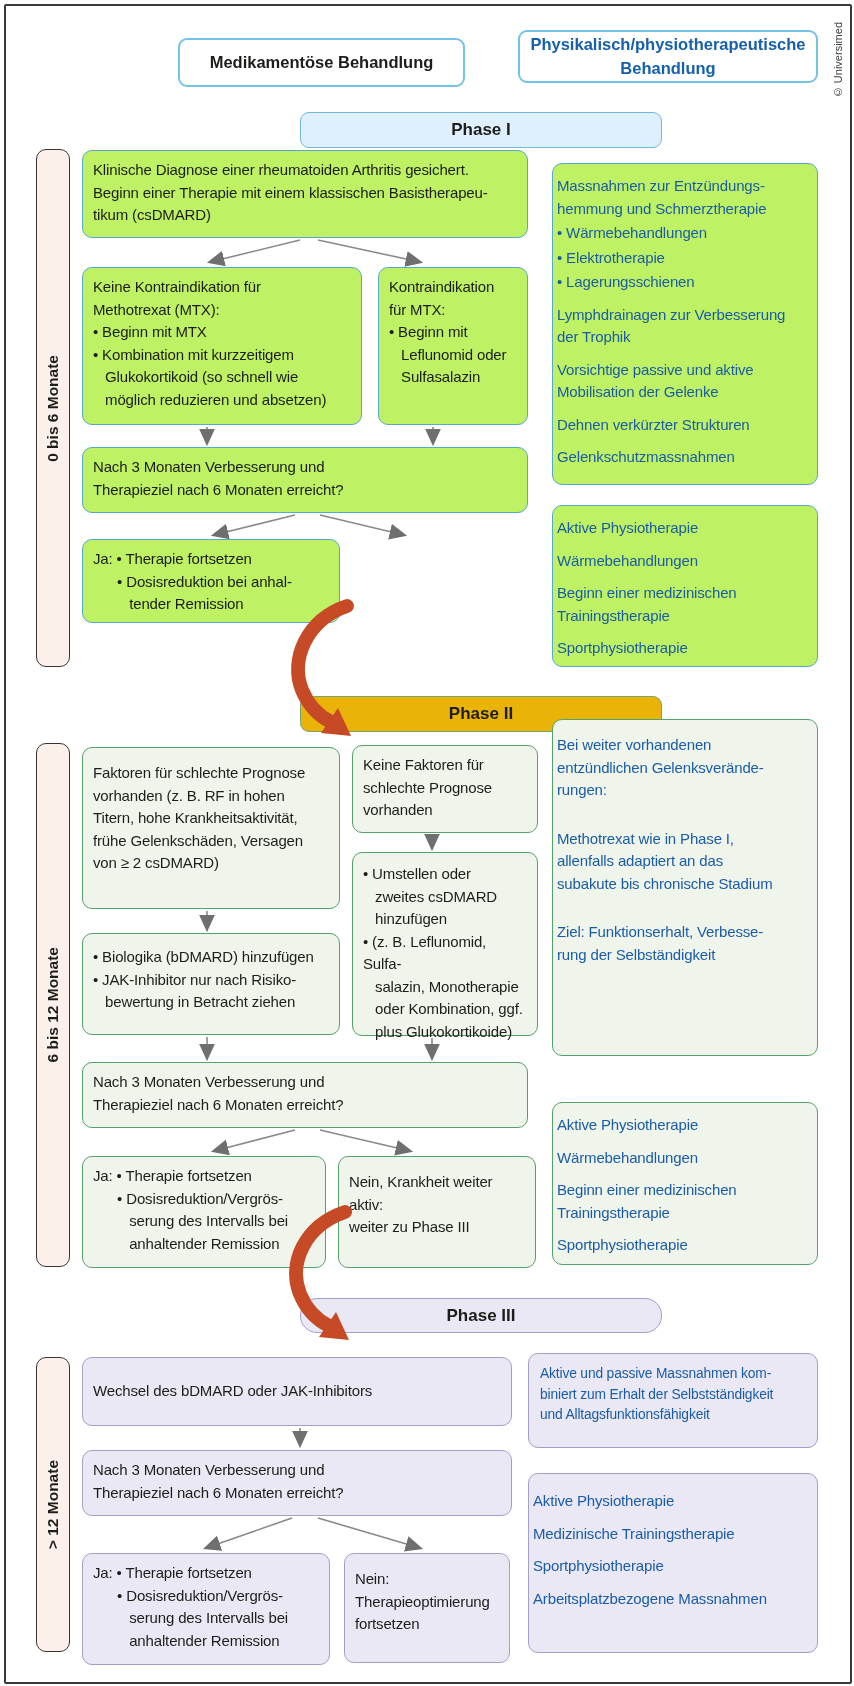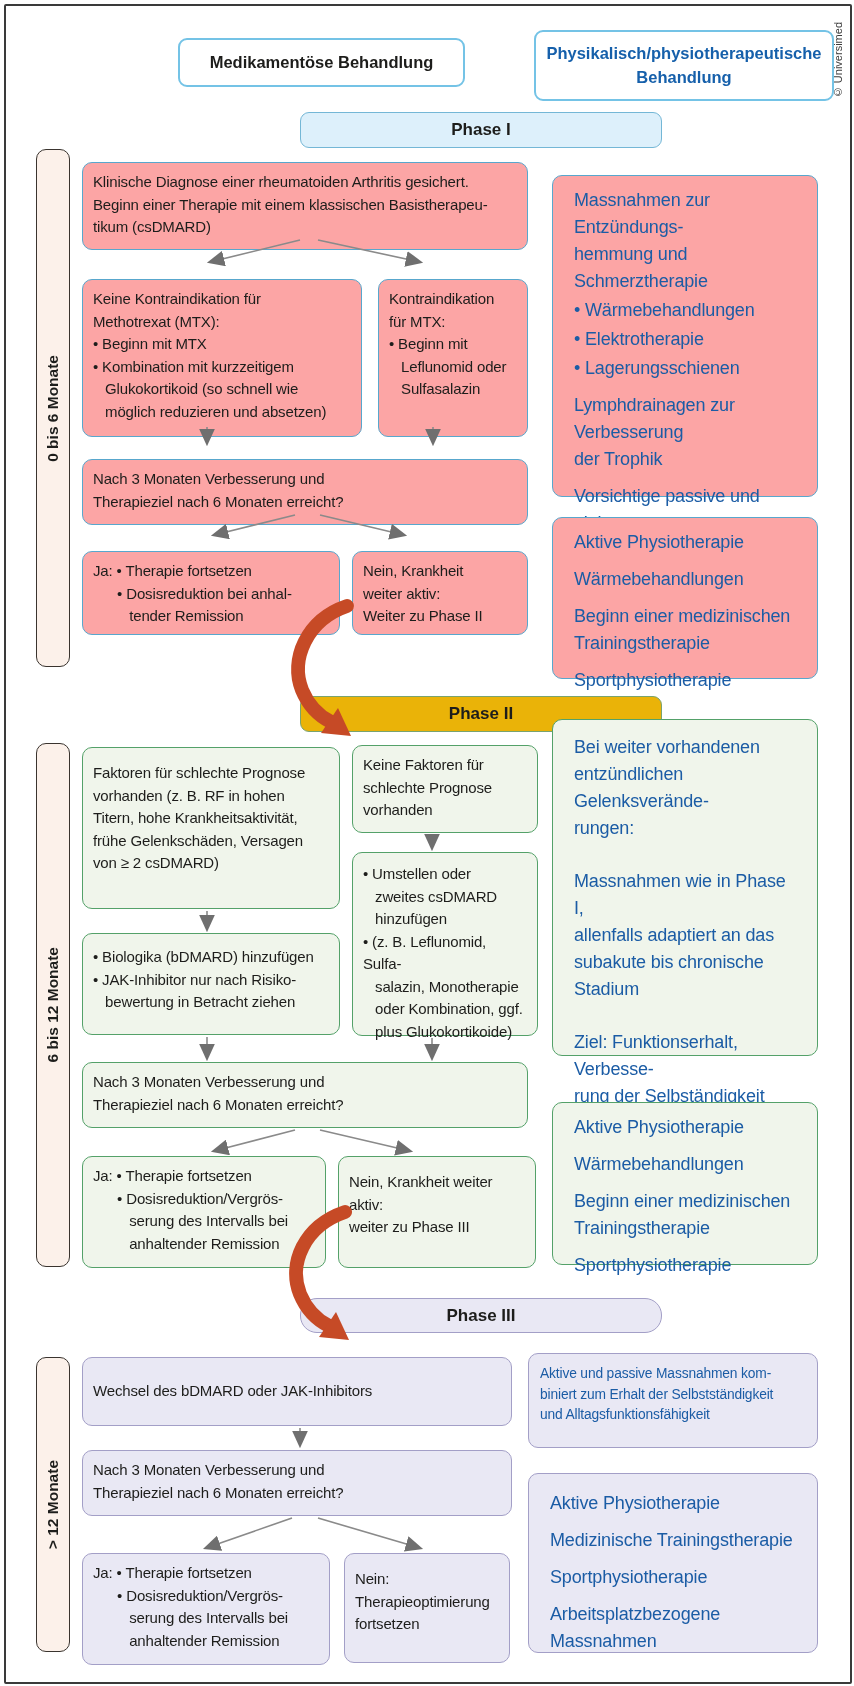--- a/index.html
+++ b/index.html
@@ -1,55 +1,55 @@
 <!DOCTYPE html>
 <html><head>
 <meta charset="utf-8">
 <style>
   html,body{margin:0;padding:0;background:#ffffff;}
   #figure{position:relative;width:854px;height:1686px;background:#ffffff;overflow:hidden;
           font-family:"Liberation Sans","DejaVu Sans",sans-serif;color:#1d1d1b;}
   #frame{position:absolute;left:4px;top:4px;width:844px;height:1676px;border:2px solid #3a3a3a;border-radius:2px;}
   .box{position:absolute;box-sizing:border-box;border-radius:10px;white-space:pre-wrap;
        font-size:15px;line-height:1.5;letter-spacing:-0.15px;padding:8px 10px;z-index:2;}
-  .p1{background:#fca5a5;border:1.6px solid #58a7cd;margin-top:12px;}
+  .p1{background:#bef264;border:1.6px solid #58a7cd;}
   .p2{background:#f0f5eb;border:1.6px solid #54a169;}
   .p3{background:#e9e8f4;border:1.4px solid #a39fc7;}
   .banner{position:absolute;box-sizing:border-box;border-radius:9px;display:flex;align-items:center;
           justify-content:center;font-weight:bold;font-size:17px;z-index:2;}
   .b1{background:#ddf0fb;border:1.6px solid #74b7d6;}
   .b2{background:#eab308;border:1.6px solid #79a36f;}
   .b3{background:#e9e8f4;border:1.4px solid #a39fc7;}
   .hdr{position:absolute;box-sizing:border-box;background:#fff;border:2px solid #74c3e6;border-radius:9px;
        display:flex;align-items:center;justify-content:center;text-align:center;font-weight:bold;
        font-size:16.5px;line-height:1.45;white-space:pre-wrap;z-index:2;}
   .sidebar{position:absolute;box-sizing:border-box;background:#fcf1ea;border:1.6px solid #3a342f;border-radius:10px;
            display:flex;align-items:center;justify-content:center;z-index:2;}
   .sidebar span{writing-mode:vertical-rl;transform:rotate(180deg);font-weight:bold;font-size:15.5px;
                 letter-spacing:0;white-space:nowrap;color:#1d1d1b;}
-  .rcol{color:#1b5ca5;font-size:18px;padding:11px 21px;}
+  .rcol{color:#1b5ca5;font-size:15px;padding:11px 4px;}
   .rcol .para{margin-top:10px;white-space:pre-wrap;}
   .rcol .para:first-child{margin-top:0;}
   .rcol .bullet{margin-top:2px;white-space:pre-wrap;}
   .gap-lg .para{margin-top:26px;}
   .gap-lg .para:first-child{margin-top:0;}
   .vcenter{display:flex;align-items:center;}
   #copyright{position:absolute;left:826px;top:14px;width:24px;height:84px;display:flex;align-items:flex-end;
              justify-content:center;z-index:2;}
   #copyright span{writing-mode:vertical-rl;transform:rotate(180deg);font-size:11px;color:#3c3c3c;white-space:nowrap;}
   #arrows{position:absolute;left:0;top:0;z-index:5;pointer-events:none;}
 </style>
 </head>
 <body>
 
 <div id="figure">
   <div id="frame"></div>
 
   <div class="hdr" style="left:178px;top:38px;width:287px;height:49px;color:#1d1d1b;">Medikamentöse Behandlung</div>
-  <div class="hdr" style="left:518px;top:30px;width:300px;height:71px;color:#1660ab;margin-left:16px;">Physikalisch/physiotherapeutische
+  <div class="hdr" style="left:518px;top:30px;width:300px;height:53px;color:#1660ab;">Physikalisch/physiotherapeutische
 Behandlung</div>
   <div id="copyright">
     <span>© Universimed</span>
   </div>
 
   <div class="banner b1" style="left:300px;top:112px;width:362px;height:36px;">Phase I</div>
   <div class="sidebar" style="left:36px;top:149px;width:34px;height:518px;">
     <span>0 bis 6 Monate</span>
   </div>
 
@@ -65,23 +65,20 @@
   <div class="box p1" style="left:378px;top:267px;width:150px;height:158px;border-radius:10px;">Kontraindikation
 für MTX:
 • Beginn mit
    Leflunomid oder
    Sulfasalazin</div>
   <div class="box p1" style="left:82px;top:447px;width:446px;height:66px;">Nach 3 Monaten Verbesserung und
 Therapieziel nach 6 Monaten erreicht?</div>
   <div class="box p1" style="left:82px;top:539px;width:258px;height:84px;">Ja: • Therapie fortsetzen
       • Dosisreduktion bei anhal-
          tender Remission</div>
-  <div class="box p1" style="left:352px;top:539px;width:176px;height:84px;">Nein, Krankheit
-weiter aktiv:
-Weiter zu Phase II</div>
 
   <div class="box p1 rcol" style="left:552px;top:163px;width:266px;height:322px;"><div class="para">Massnahmen zur Entzündungs-
 hemmung und Schmerztherapie</div><div class="bullet">• Wärmebehandlungen</div><div class="bullet">• Elektrotherapie</div><div class="bullet">• Lagerungsschienen</div><div class="para">Lymphdrainagen zur Verbesserung
 der Trophik</div><div class="para">Vorsichtige passive und aktive
 Mobilisation der Gelenke</div><div class="para">Dehnen verkürzter Strukturen</div><div class="para">Gelenkschutzmassnahmen</div></div>
   <div class="box p1 rcol" style="left:552px;top:505px;width:266px;height:162px;"><div class="para">Aktive Physiotherapie</div><div class="para">Wärmebehandlungen</div><div class="para">Beginn einer medizinischen
 Trainingstherapie</div><div class="para">Sportphysiotherapie</div></div>
 
   <div class="banner b2" style="left:300px;top:696px;width:362px;height:36px;">Phase II</div>
   <div class="sidebar" style="left:36px;top:743px;width:34px;height:524px;">
@@ -111,21 +108,21 @@
   <div class="box p2" style="left:82px;top:1156px;width:244px;height:112px;">Ja: • Therapie fortsetzen
       • Dosisreduktion/Vergrös-
          serung des Intervalls bei
          anhaltender Remission</div>
   <div class="box p2" style="left:338px;top:1156px;width:198px;height:112px;padding-top:14px;">Nein, Krankheit weiter
 aktiv:
 weiter zu Phase III</div>
 
   <div class="box p2 rcol gap-lg" style="left:552px;top:719px;width:266px;height:337px;padding-top:14px;"><div class="para">Bei weiter vorhandenen
 entzündlichen Gelenksverände-
-rungen:</div><div class="para">Massnahmen wie in Phase I,
+rungen:</div><div class="para">Methotrexat wie in Phase I,
 allenfalls adaptiert an das
 subakute bis chronische Stadium</div><div class="para">Ziel: Funktionserhalt, Verbesse-
 rung der Selbständigkeit</div></div>
   <div class="box p2 rcol" style="left:552px;top:1102px;width:266px;height:163px;"><div class="para">Aktive Physiotherapie</div><div class="para">Wärmebehandlungen</div><div class="para">Beginn einer medizinischen
 Trainingstherapie</div><div class="para">Sportphysiotherapie</div></div>
 
   <div class="banner b3" style="left:300px;top:1298px;width:362px;height:35px;border-radius:17px;">Phase III</div>
   <div class="sidebar" style="left:36px;top:1357px;width:34px;height:295px;">
     <span>&gt; 12 Monate</span>
   </div>

